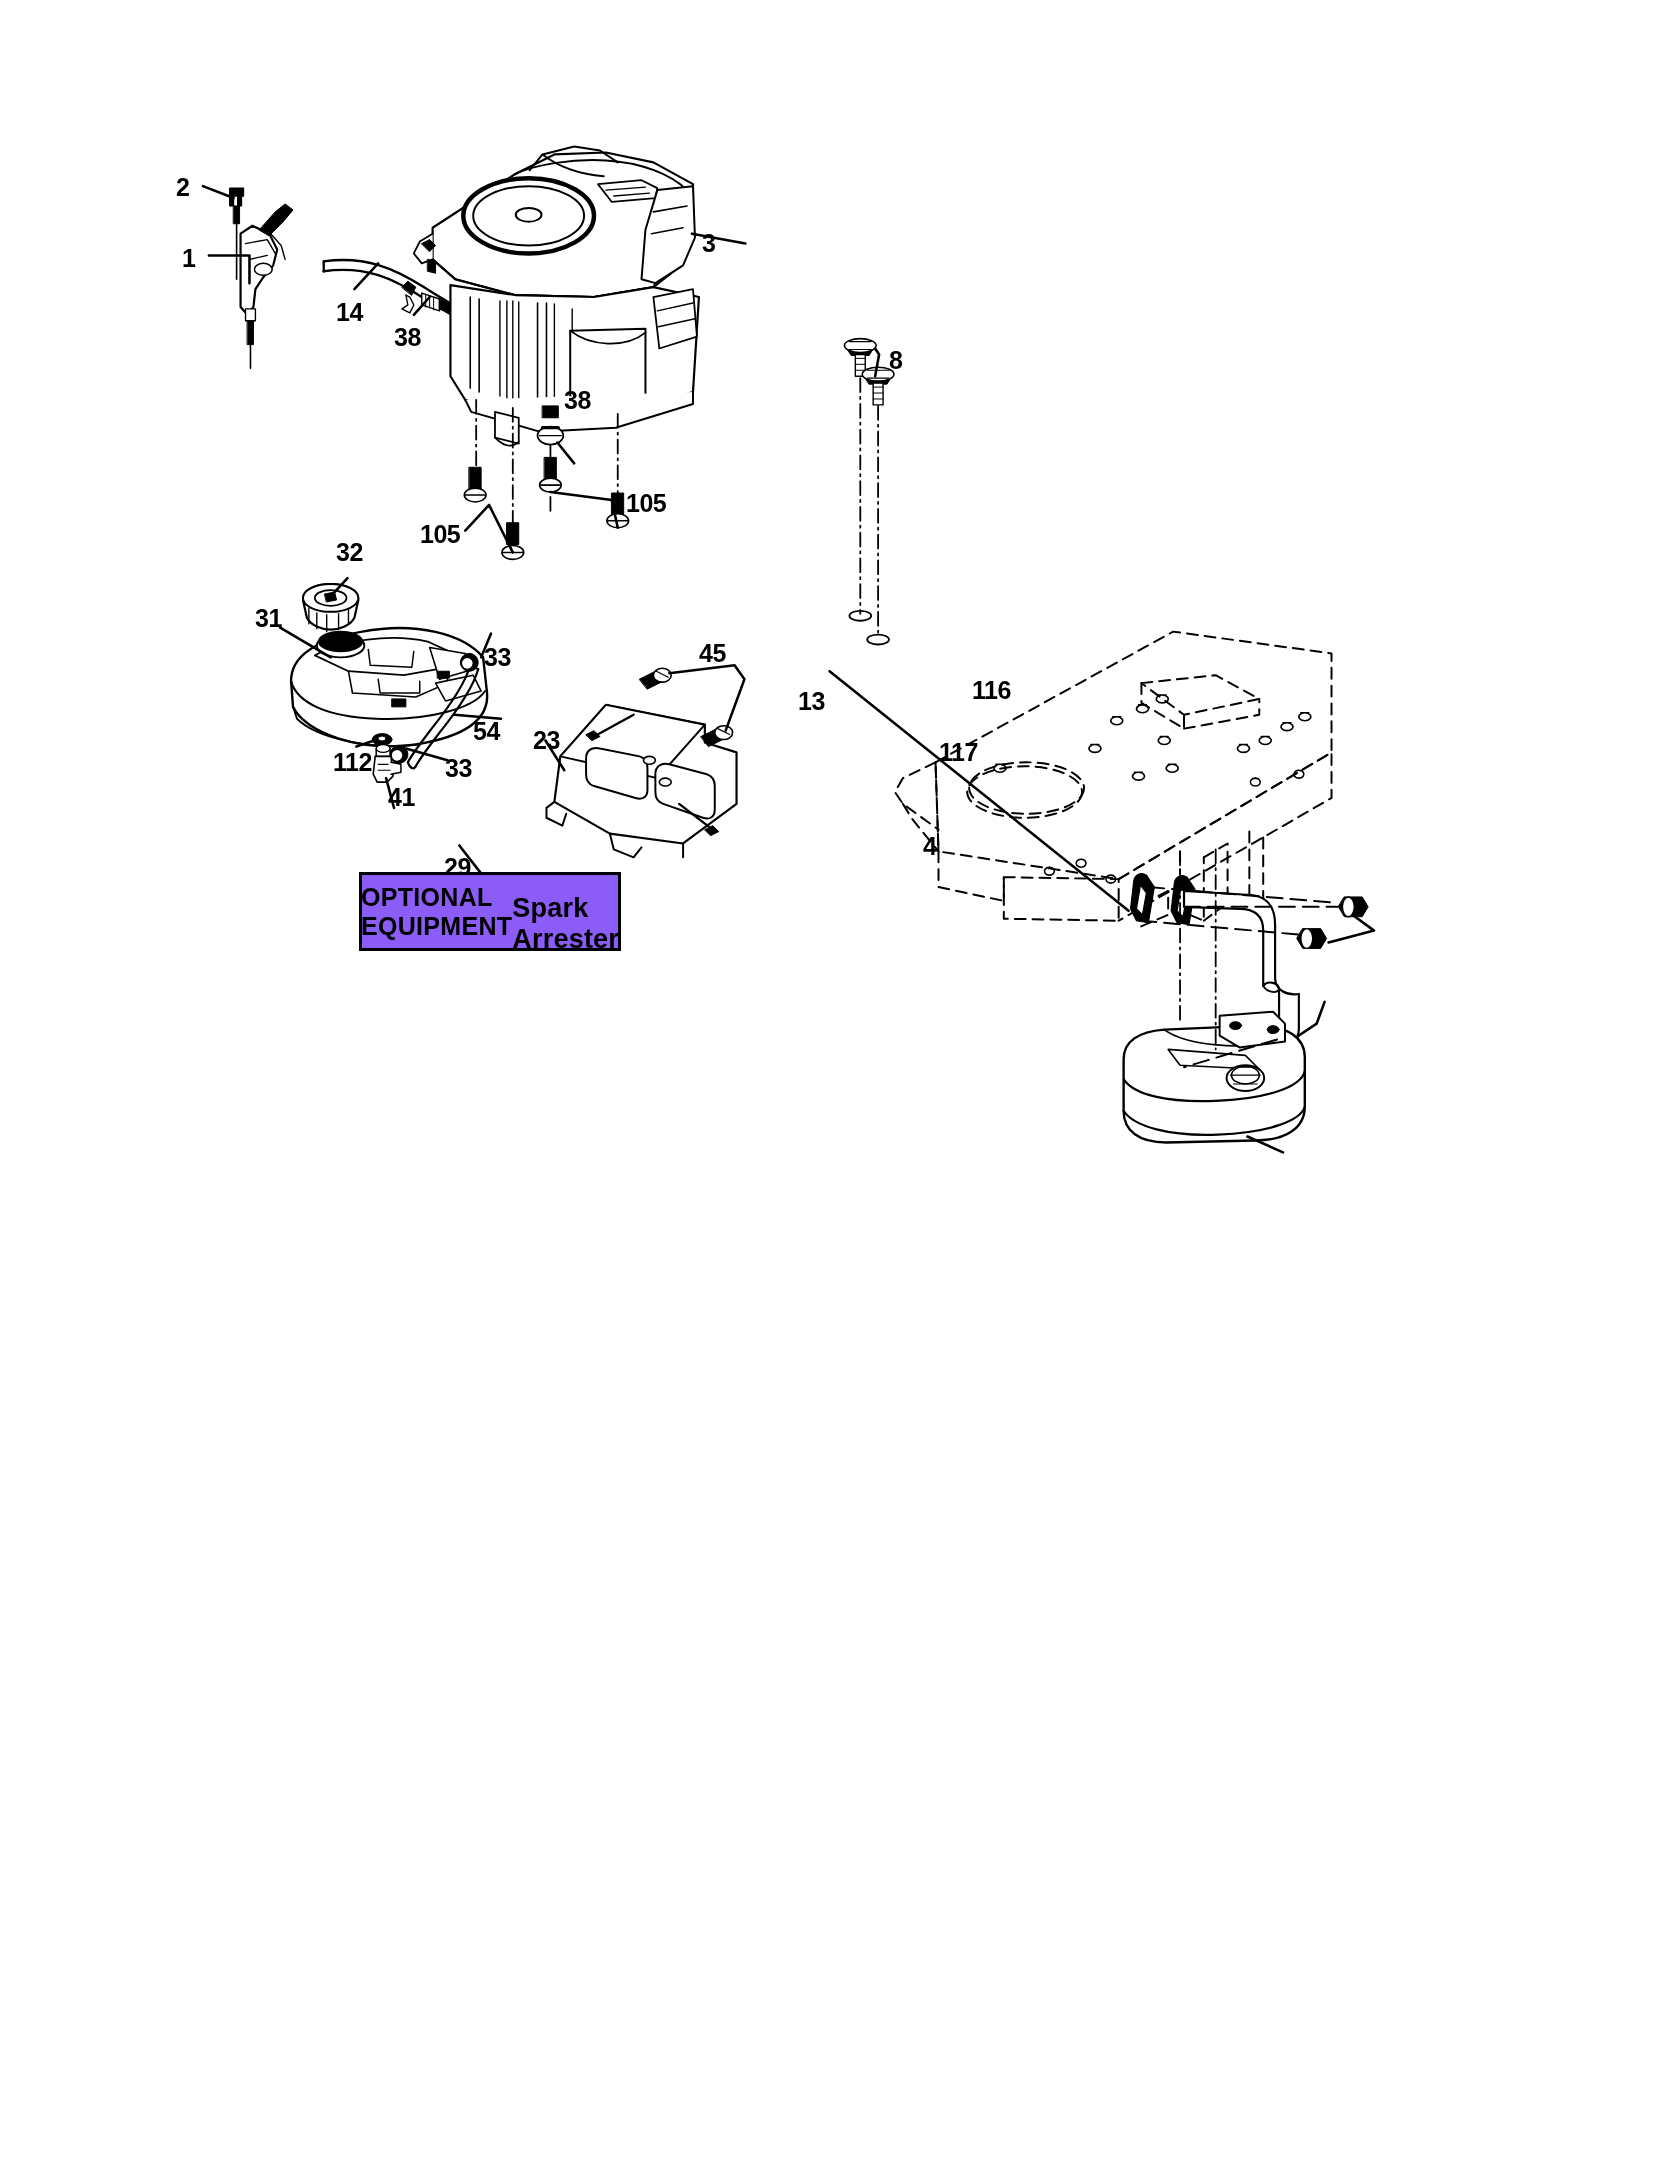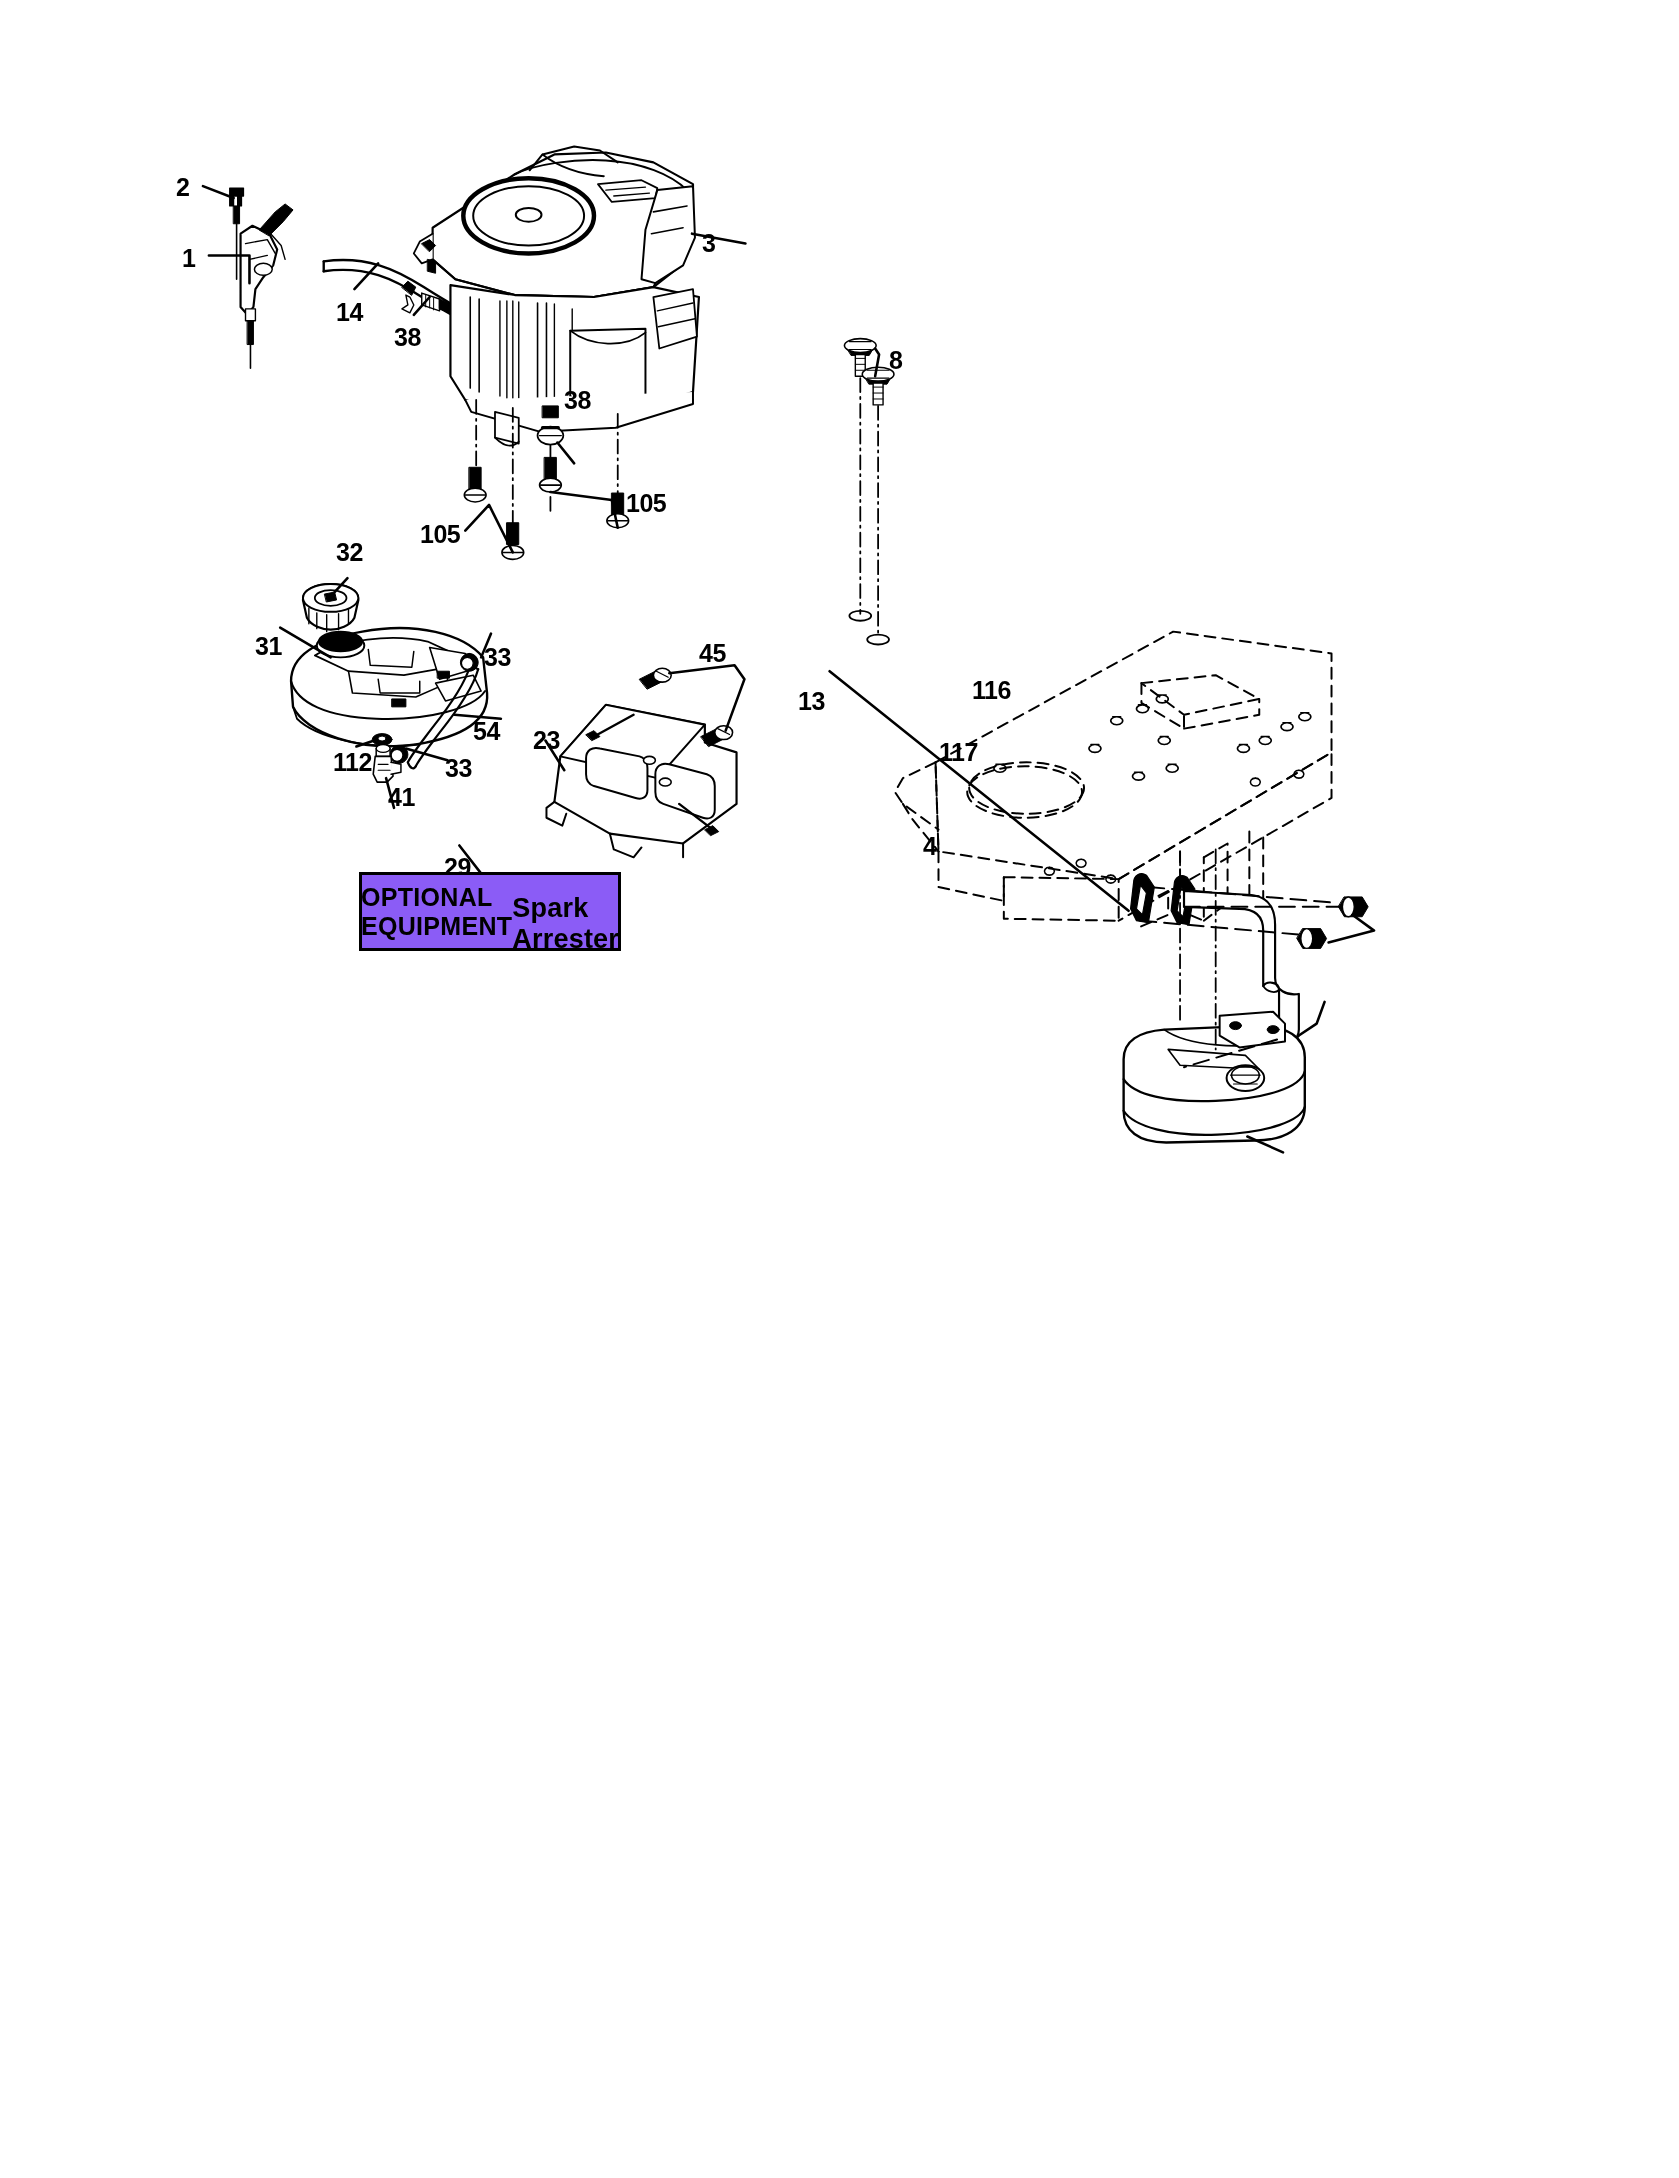--- a/index.html
+++ b/index.html
@@ -388,21 +388,21 @@
   <div class="callout" style="left:176px;top:173px">2</div>
   <div class="callout" style="left:182px;top:244px">1</div>
   <div class="callout" style="left:336px;top:298px">14</div>
   <div class="callout" style="left:394px;top:323px">38</div>
   <div class="callout" style="left:702px;top:229px">3</div>
   <div class="callout" style="left:564px;top:386px">38</div>
   <div class="callout" style="left:420px;top:520px">105</div>
   <div class="callout" style="left:626px;top:489px">105</div>
   <div class="callout" style="left:889px;top:346px">8</div>
   <div class="callout" style="left:336px;top:538px">32</div>
-  <div class="callout" style="left:255px;top:632px">31</div>
+  <div class="callout" style="left:255px;top:604px">31</div>
   <div class="callout" style="left:484px;top:643px">33</div>
   <div class="callout" style="left:473px;top:717px">54</div>
   <div class="callout" style="left:333px;top:748px">112</div>
   <div class="callout" style="left:445px;top:754px">33</div>
   <div class="callout" style="left:388px;top:783px">41</div>
   <div class="callout" style="left:699px;top:639px">45</div>
   <div class="callout" style="left:533px;top:726px">23</div>
   <div class="callout" style="left:798px;top:687px">13</div>
   <div class="callout" style="left:972px;top:676px">116</div>
   <div class="callout" style="left:939px;top:738px">117</div>

